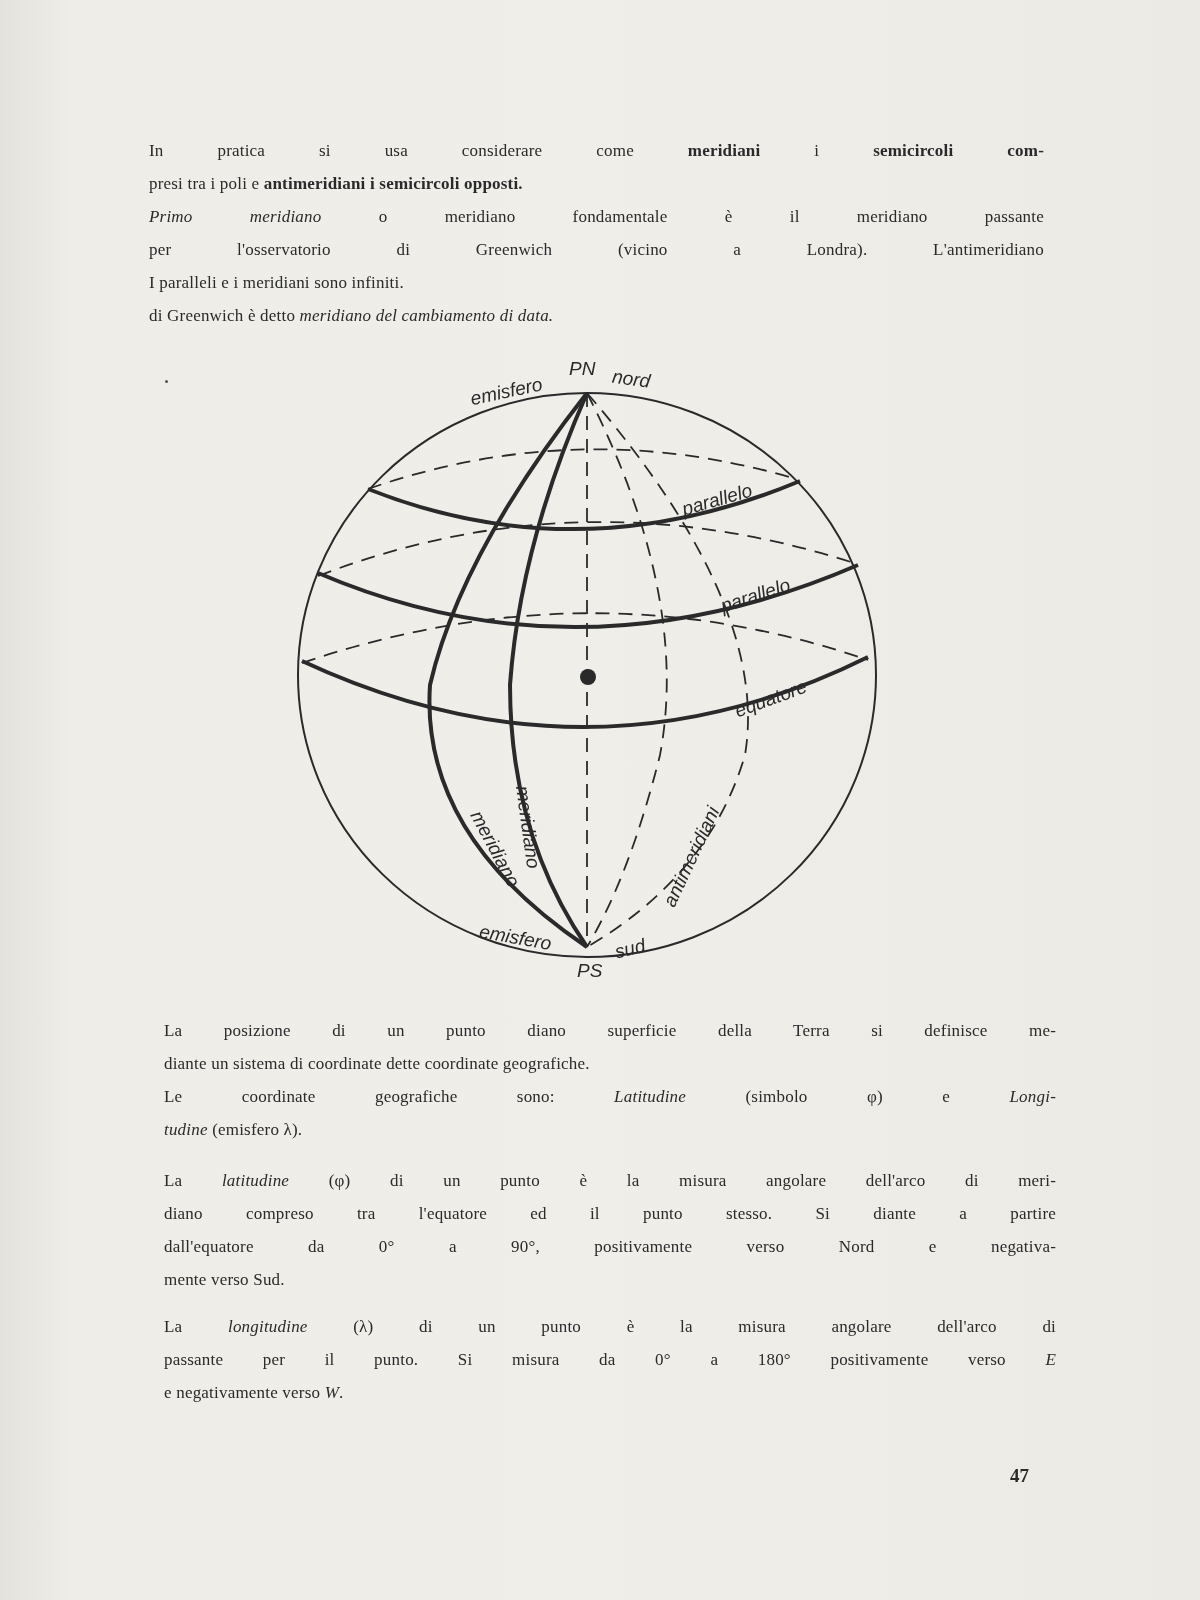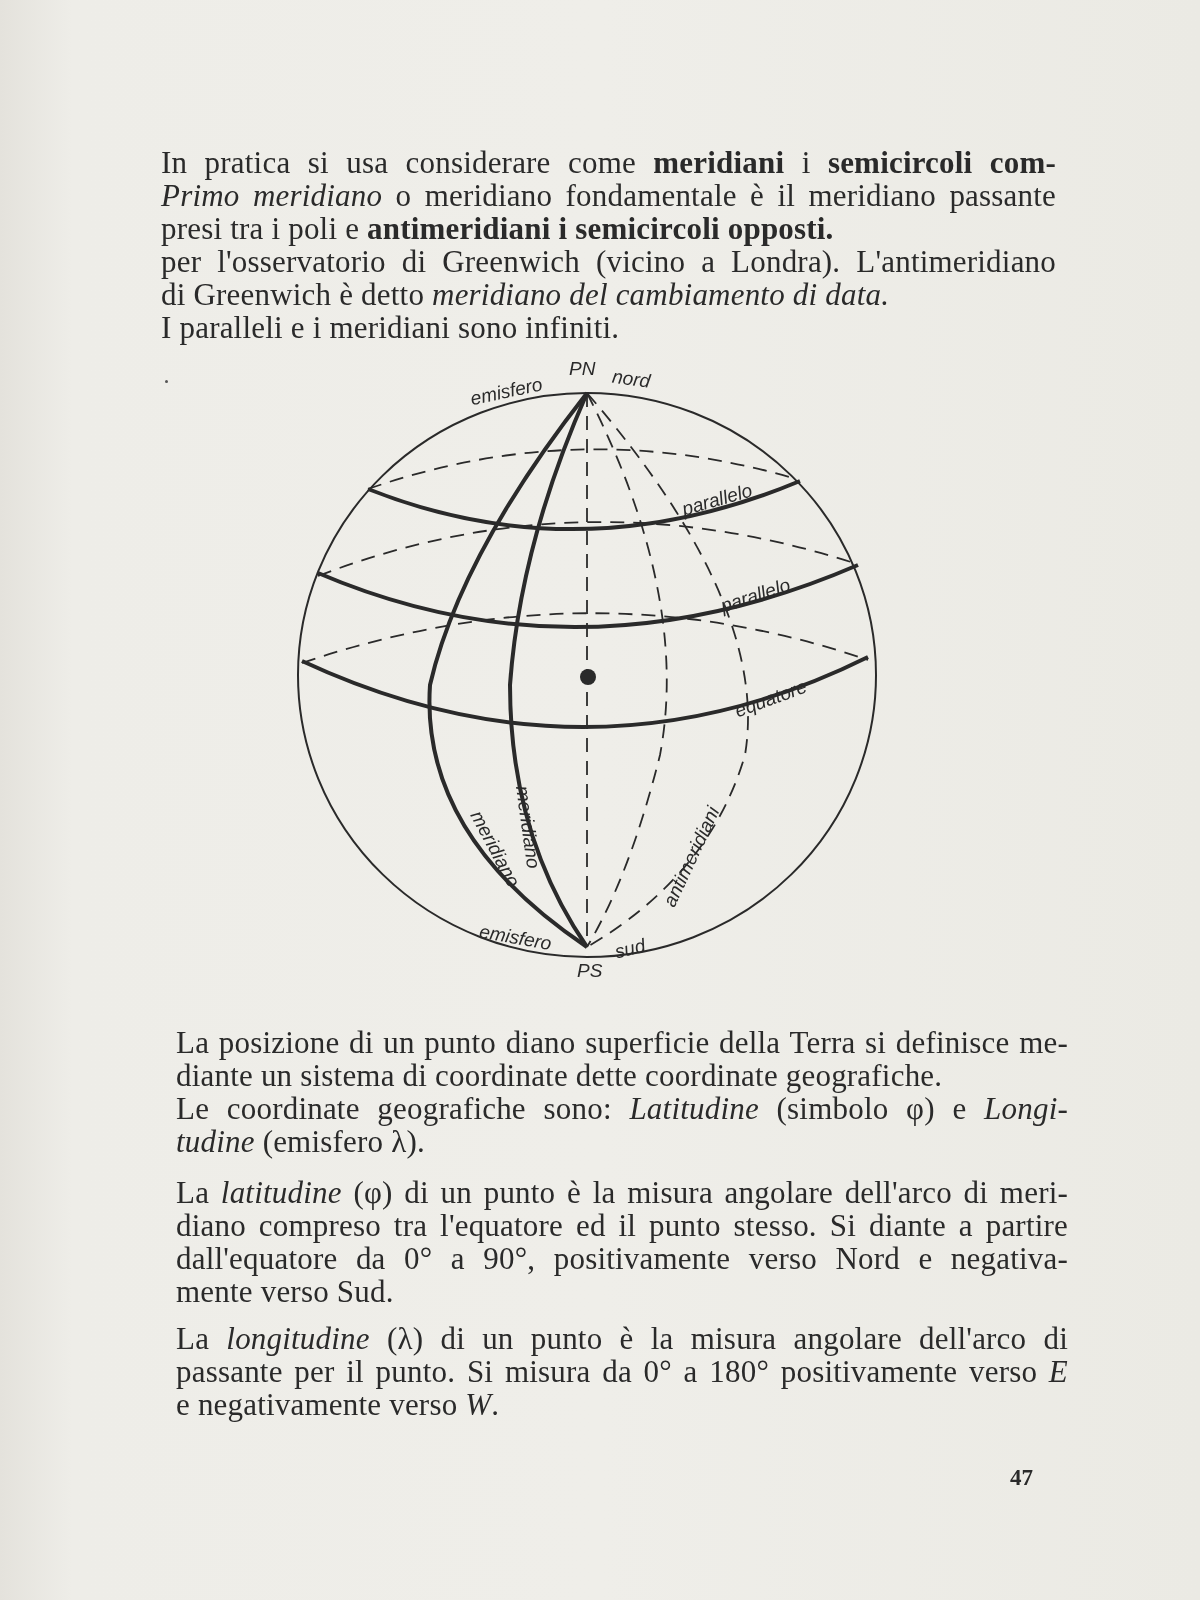--- a/index.html
+++ b/index.html
@@ -9,55 +9,55 @@
     font-family: "Liberation Serif", "DejaVu Serif", serif;
     color: #2a2a2a;
     position: relative;
   }
   .page {
     position: absolute; left: 0; top: 0; width: 1200px; height: 1600px;
     background: linear-gradient(90deg, #e4e2dc 0%, #eeede8 6%, #efeee9 50%, #ebeae4 100%);
   }
   .para {
     position: absolute;
-    font-size: 31px;
+    font-size: 17px;
     line-height: 33px;
     letter-spacing: 0.2px;
-    margin: 16px;
+    margin: 4px;
     text-align: justify;
   }
   .para .line { display: block; white-space: nowrap; }
   .para .line.j { text-align: justify; text-align-last: justify; white-space: normal; }
   .b { font-weight: bold; }
   .i { font-style: italic; }
   #p1 { left: 145px; top: 130px; width: 895px; }
   #p2 { left: 160px; top: 1010px; width: 892px; }
   #p3 { left: 160px; top: 1160px; width: 892px; }
   #p4 { left: 160px; top: 1306px; width: 892px; }
   .diagram { position: absolute; left: 290px; top: 355px; width: 610px; height: 640px; font-style: italic; }
   .diagram svg { width: 610px; height: 640px; display: block; }
   .lbl { font-family: "Liberation Sans", "DejaVu Sans", sans-serif; font-size: 19px; fill: #2a2a2a; }
   .page-number {
     position: absolute; left: 1010px; top: 1465px;
-    font-size: 23px; font-weight: bold;
+    font-size: 19px; font-weight: bold;
   }
   .speck { position: absolute; width: 3px; height: 3px; background: #555; border-radius: 50%; }
 </style>
 </head>
 <body>
 
 <div class="page">
 
   <div class="para" id="p1">
     <span class="line j"><span>In pratica si usa considerare come </span><span class="b">meridiani</span><span> i </span><span class="b">semicircoli com-</span></span>
+    <span class="line"><span class="b" style="font-weight:normal">presi tra i poli e </span><span class="b">antimeridiani</span><span class="b"> i semicircoli opposti.</span></span>
     <span class="line j"><span class="i">Primo meridiano</span><span> o meridiano fondamentale è il meridiano passante</span></span>
-    <span class="line"><span class="b" style="font-weight:normal">presi tra i poli e </span><span class="b">antimeridiani</span><span class="b"> i semicircoli opposti.</span></span>
     <span class="line j"><span>per l'osservatorio di Greenwich (vicino a Londra). L'antimeridiano</span></span>
+    <span class="line"><span>I paralleli e i meridiani sono infiniti.</span></span>
     <span class="line"><span>di Greenwich è detto </span><span class="i">meridiano del cambiamento di data.</span></span>
-    <span class="line"><span>I paralleli e i meridiani sono infiniti.</span></span>
   </div>
 
   <span class="speck" style="left:165px; top:380px;"></span>
 
   <div class="diagram">
     <svg viewBox="0 0 610 640" xmlns="http://www.w3.org/2000/svg">
 
       <ellipse cx="297" cy="320" rx="289" ry="282" fill="none" stroke="#2a2a2a" stroke-width="2"></ellipse>
 
       <g fill="none" stroke="#2a2a2a" stroke-width="1.8" stroke-dasharray="14 9">

